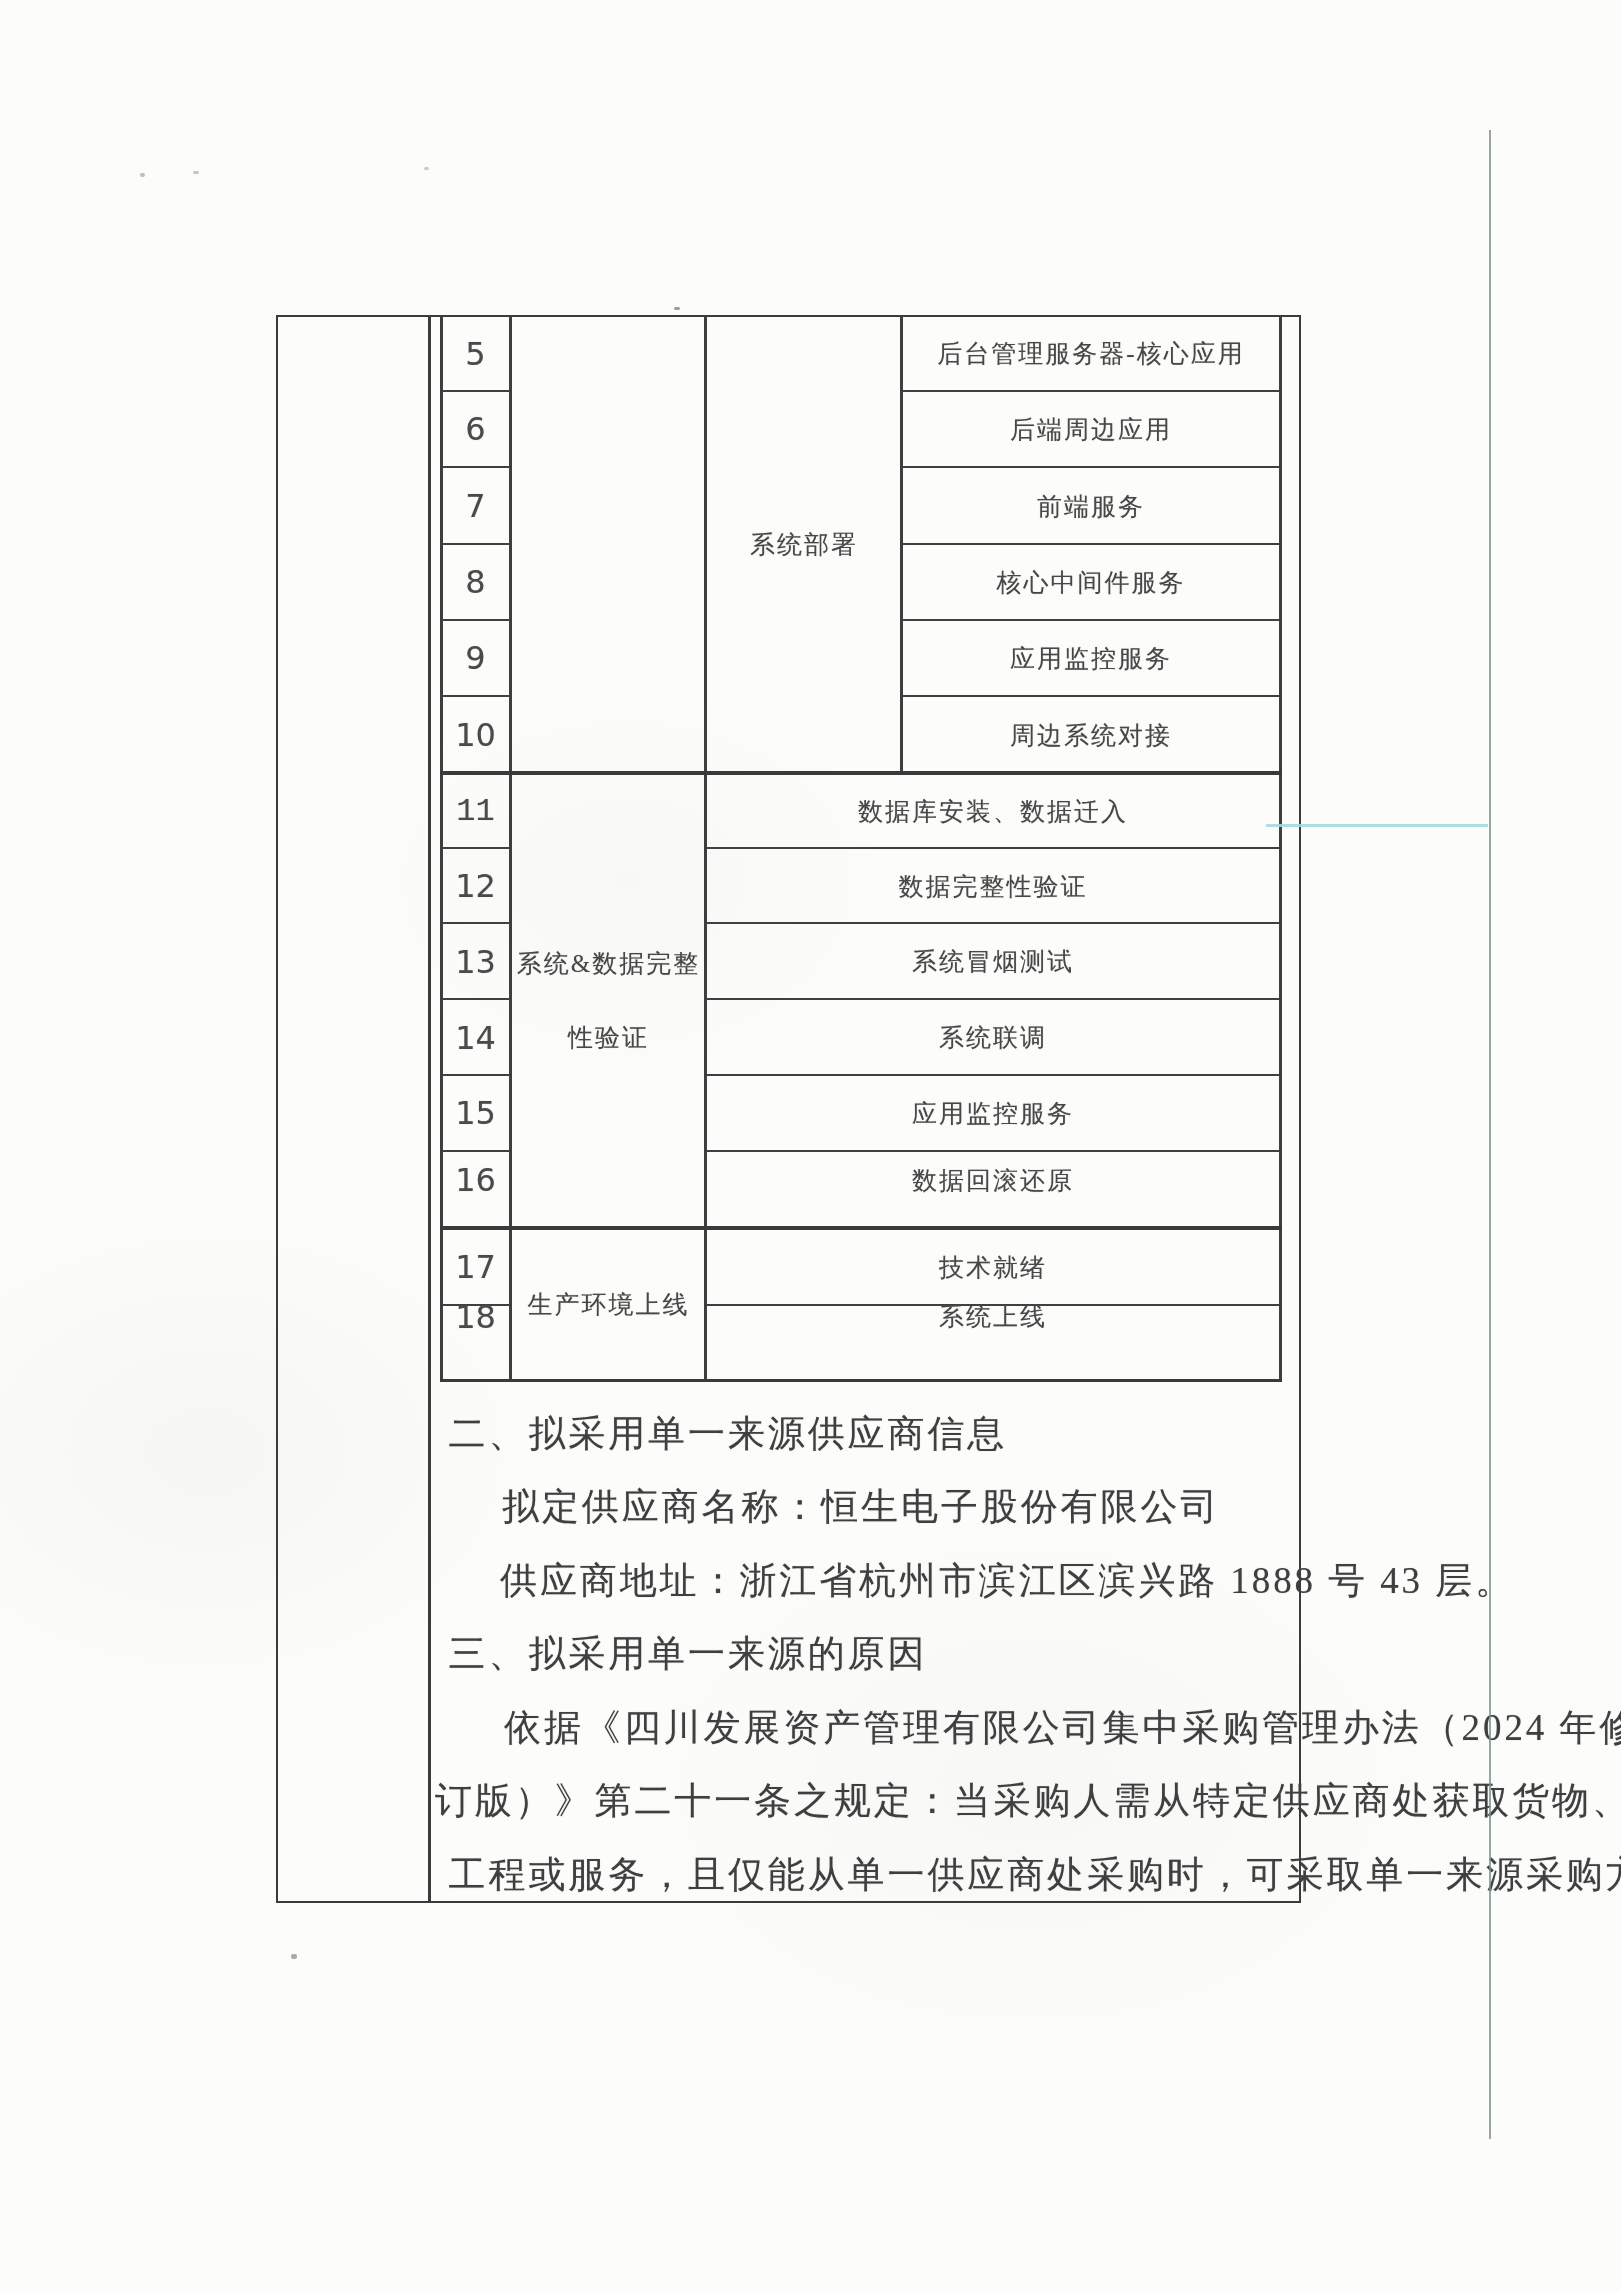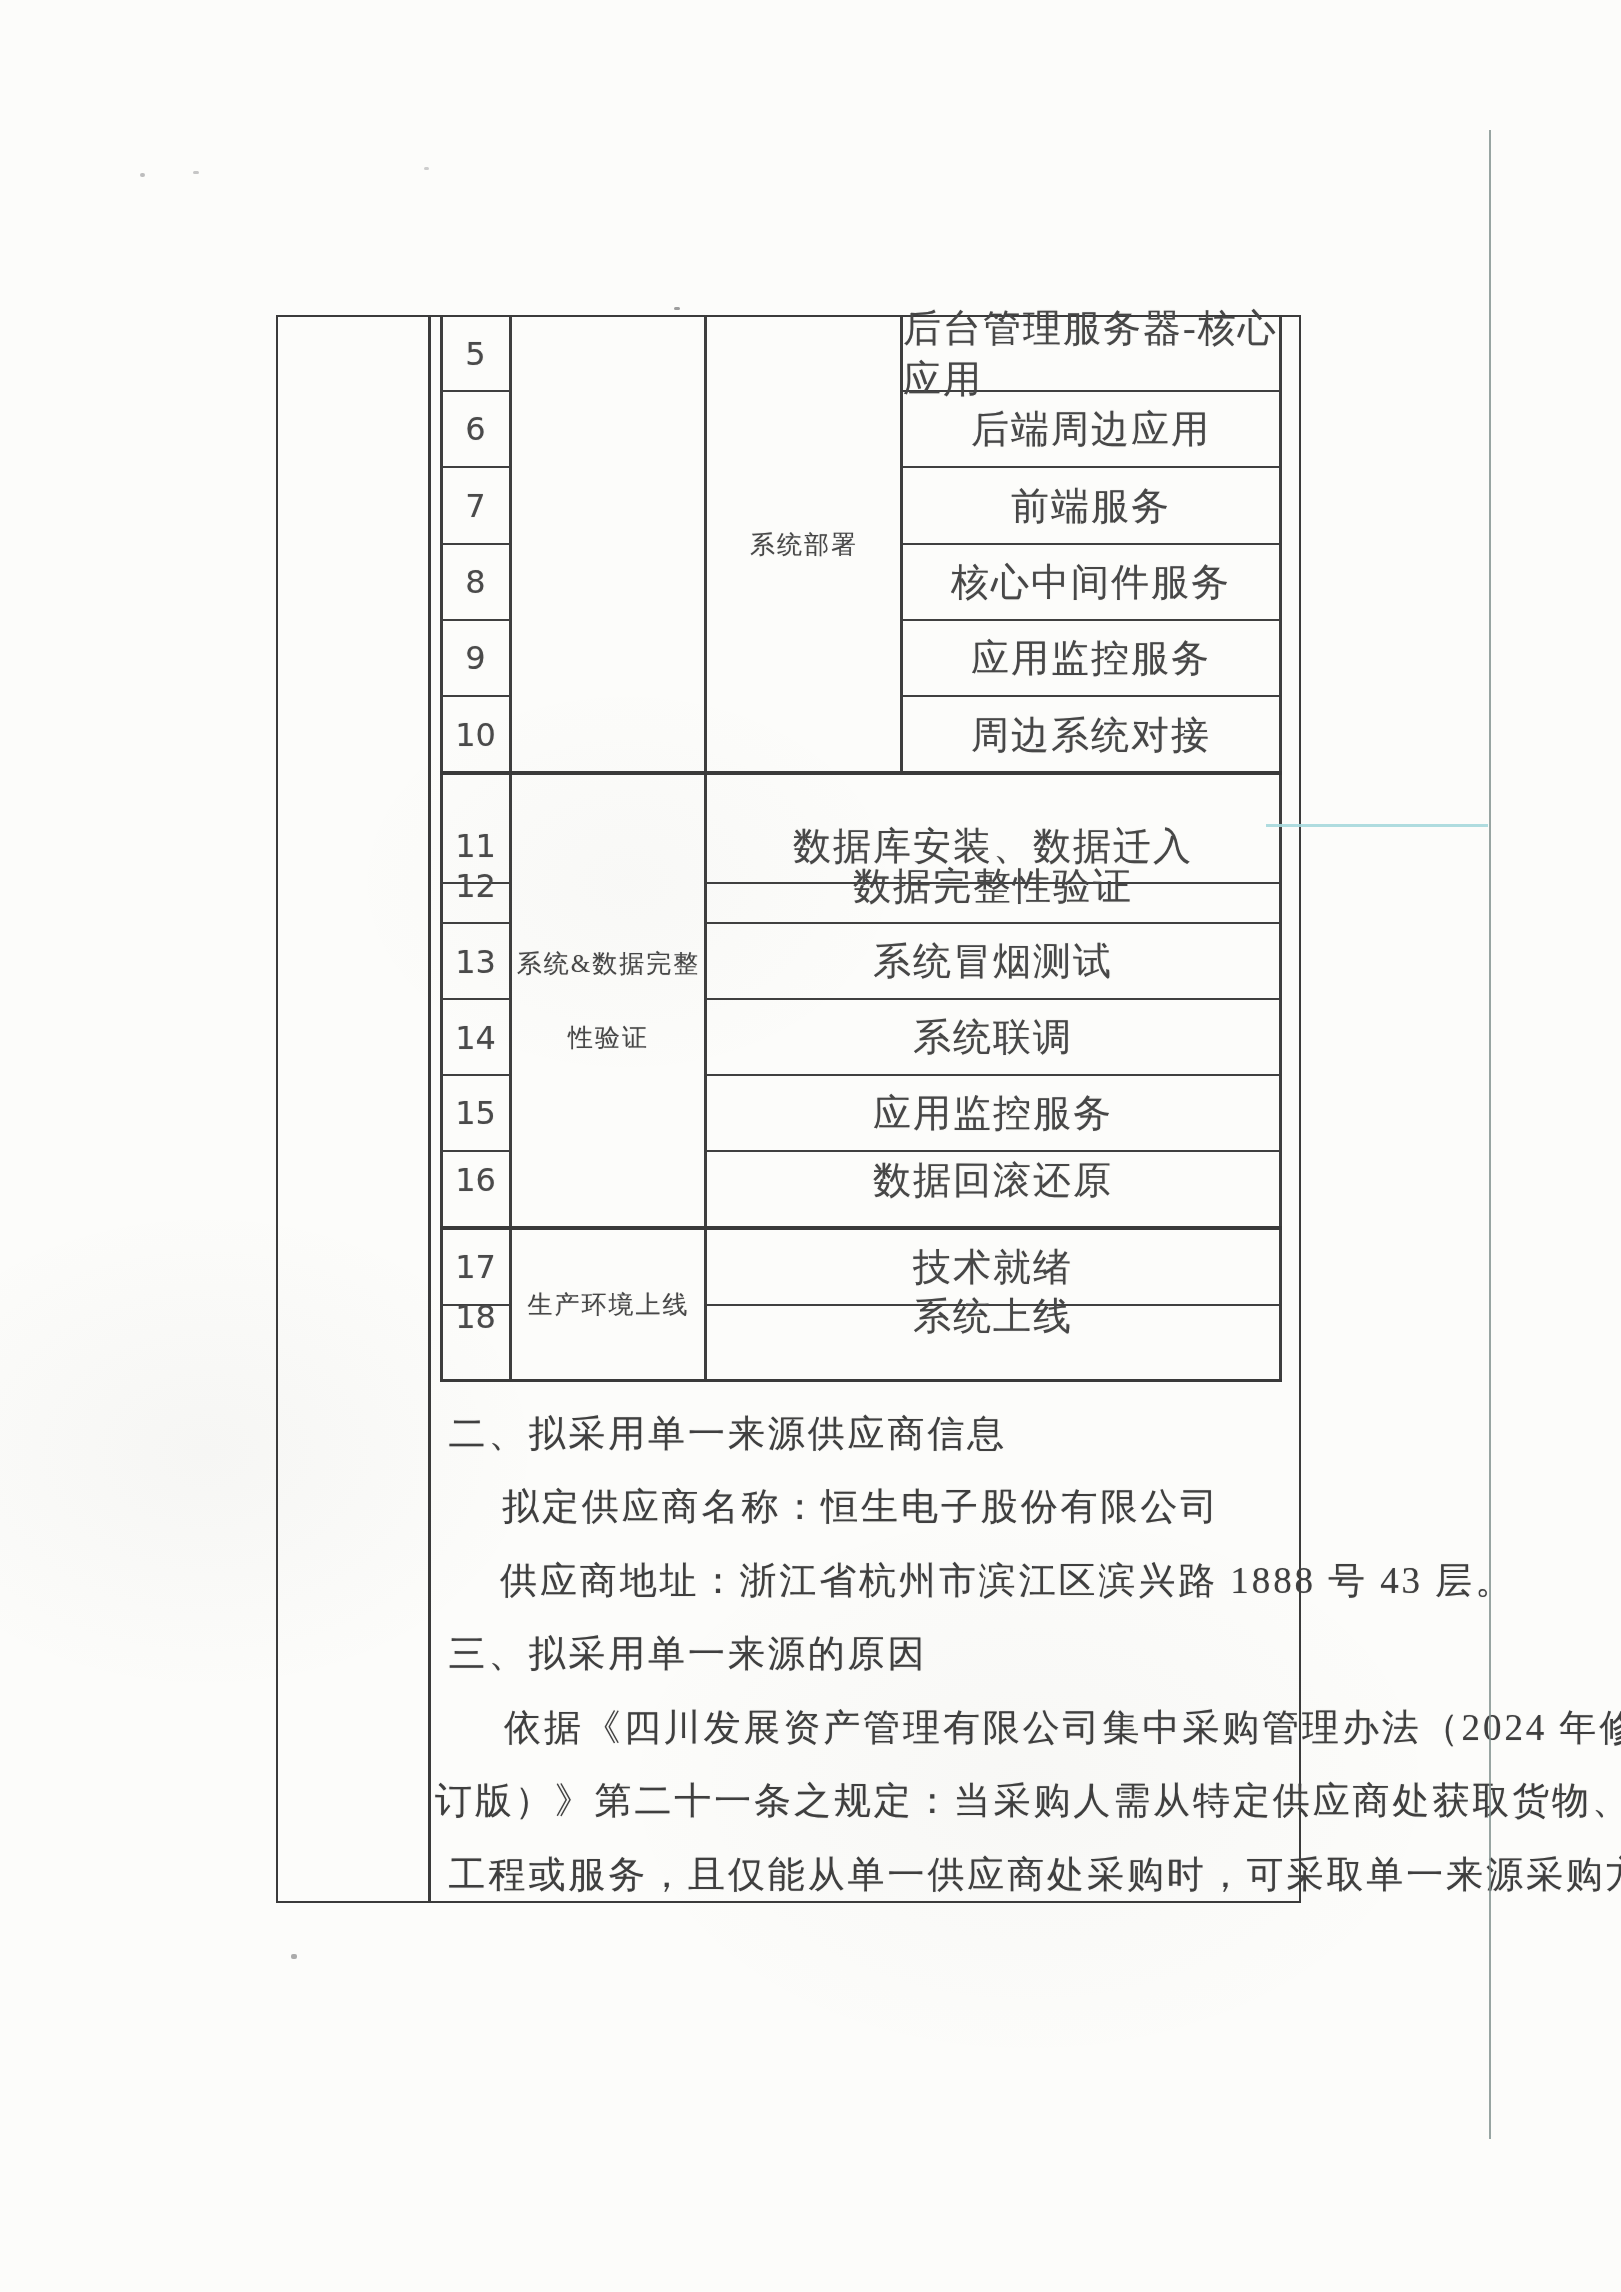--- a/index.html
+++ b/index.html
@@ -32,35 +32,35 @@
   .vl-sub{left:900px;height:457px;}
   .vl-right{left:1279px;}
   .hline{position:absolute;left:440px;width:842px;height:2.9px;background:#3a3a3a;}
   .hl-sec1{top:771px;height:3.9px;}
   .hl-sec2{top:1226px;height:3.9px;}
   .hl-bottom{top:1379px;}
   
   .cell{
     position:absolute;box-sizing:border-box;
     display:flex;align-items:center;justify-content:center;
-    font-size:38px;letter-spacing:2px;color:#474747;
+    font-size:25px;letter-spacing:2px;color:#474747;
     text-shadow:0 0 1px rgba(70,70,70,0.35);
     border-bottom:2.9px solid #404040;
   }
   .nosep{border-bottom:none;}
   .num{left:441px;width:69px;font-family:"DejaVu Sans","Liberation Sans",sans-serif;font-size:32px;letter-spacing:0;color:#4a4a4a;}
   .itemA{left:903px;width:376px;}
   .itemB{left:707px;width:572px;}
   .y0{top:317px;height:75px;}
   .y1{top:392px;height:76px;}
   .y2{top:469px;height:76px;}
   .y3{top:545px;height:76px;}
   .y4{top:621px;height:76px;}
   .y5{top:698px;height:74px;}
-  .y6{top:810px;height:74px;}
+  .y6{top:775px;height:74px;font-family:Liberation Mono, monospace;}
   .y7{top:850px;height:74px;}
   .y8{top:925px;height:75px;}
   .y9{top:1001px;height:75px;}
   .y10{top:1076px;height:76px;}
   .y11{top:1143px;height:74px;}
   .y12{top:1230px;height:76px;}
   .y13{top:1280px;height:73px;}
   .merged{
     position:absolute;box-sizing:border-box;
     display:flex;align-items:center;justify-content:center;text-align:center;

